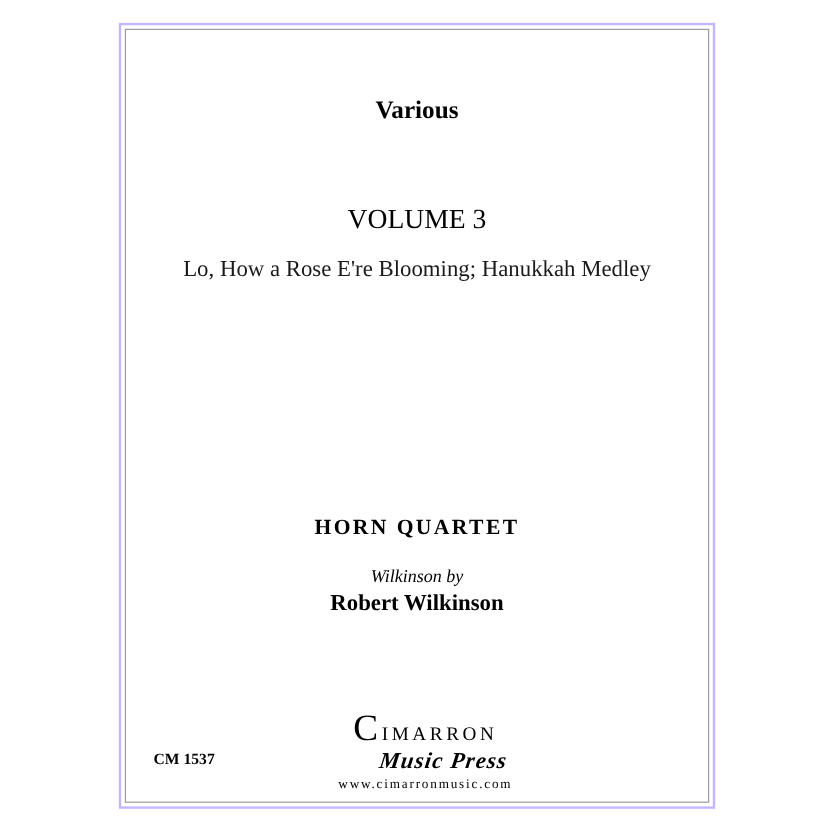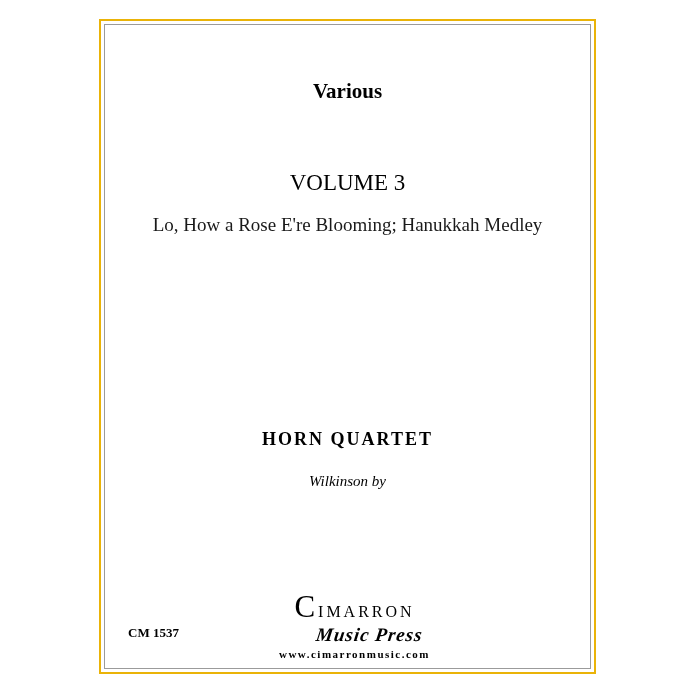--- a/index.html
+++ b/index.html
@@ -8,21 +8,21 @@
     background: #ffffff;
     font-family: "Liberation Serif", "DejaVu Serif", serif;
     color: #000000;
     position: relative;
     overflow: hidden;
   }
   .frame-outer {
     position: absolute;
     left: 99px; top: 19px;
     width: 497px; height: 655px;
-    border: 2px solid #eab308;
+    border: 2px solid #c4b5fd;
   }
   .frame-inner {
     position: absolute;
     inset: 3px;
     border: 1px solid #9b9b9b;
   }
   .content {
     position: absolute;
     inset: 0;
   }
@@ -97,21 +97,21 @@
     font-style: italic;
     font-weight: bold;
     letter-spacing: 1px;
     transform: skewX(-8deg);
     white-space: nowrap;
   }
   .publisher-site {
     display: block;
     margin-top: 5px;
     font-size: 11px;
-    font-weight: bold;
+    font-weight: normal;
     letter-spacing: 1.5px;
     white-space: nowrap;
   }
   .catalog {
     position: absolute;
     left: 27px;
     top: 604px;
     font-size: 13px;
     font-weight: bold;
     white-space: nowrap;
@@ -128,20 +128,21 @@
 
 
     <div class="txt volume">VOLUME 3</div>
 
     <div class="txt contents-line">Lo, How a Rose E're Blooming; Hanukkah Medley</div>
 
     <div class="txt ensemble">HORN QUARTET</div>
 
     <div class="txt arranged-by">Wilkinson by</div>
 
+    <div class="txt arranger">Robert Wilkinson</div>
 
     <div class="publisher">
       <span class="publisher-name"><span class="initial">C</span><span class="rest">IMARRON</span></span>
       <span class="publisher-tagline">Music Press</span>
       <span class="publisher-site">www.cimarronmusic.com</span>
     </div>
 
     <div class="catalog">CM 1537</div>
 
   </div>

